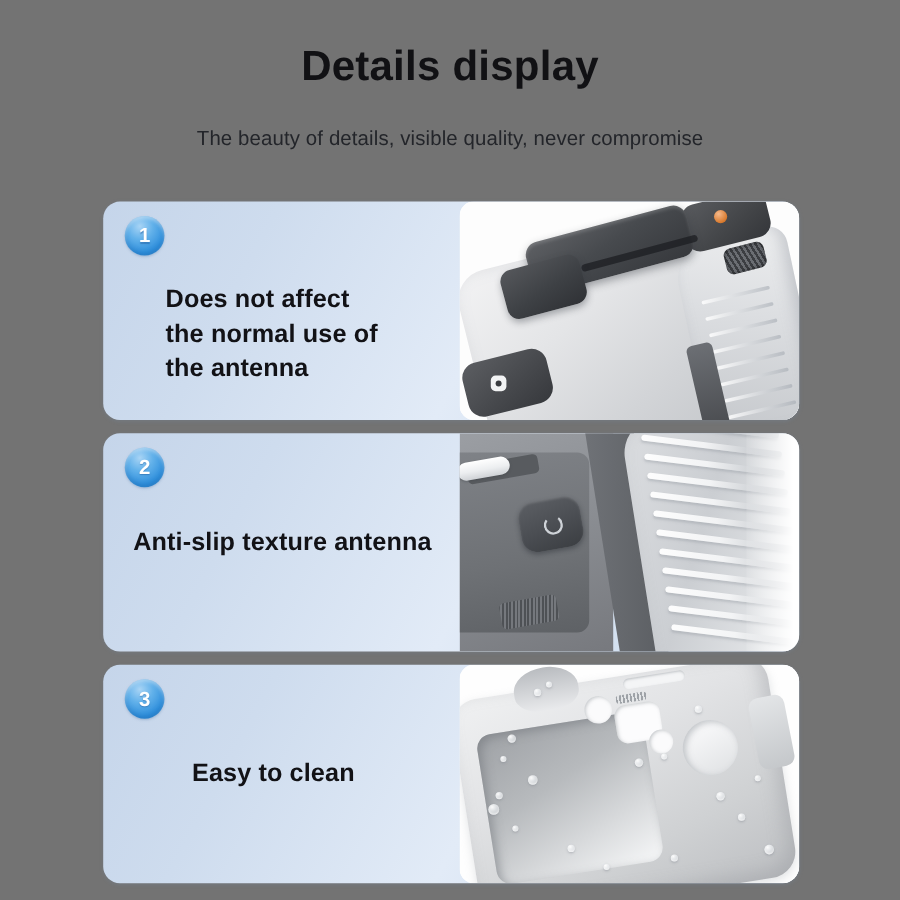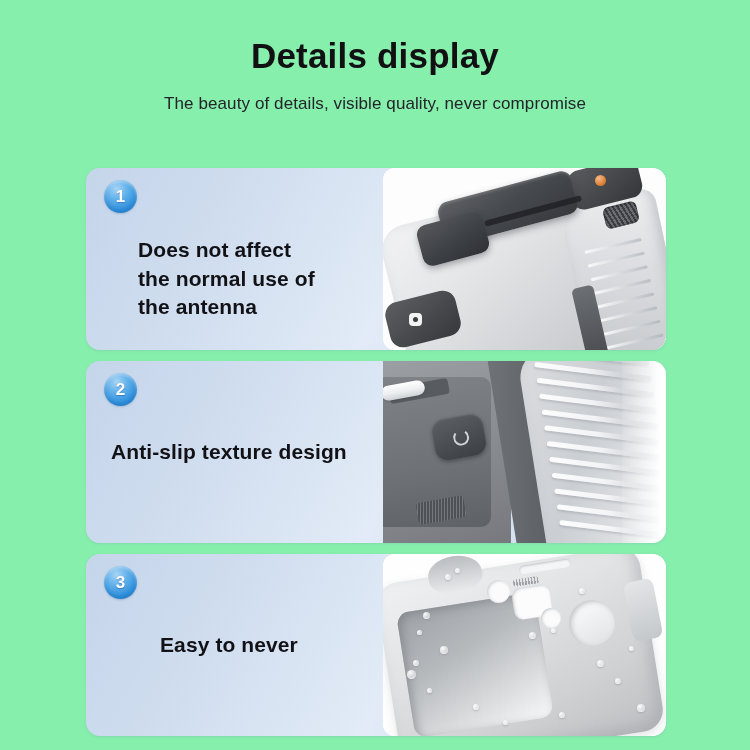--- a/index.html
+++ b/index.html
@@ -11,41 +11,41 @@
     overflow: hidden;
     background: #d6e0ec;
     font-family: "Liberation Sans", sans-serif;
     color: #1c1c1c;
   }
 
   .page {
     position: relative;
     width: 750px;
     height: 750px;
-    background: #86efac;
+    background: #737373;
   }
 
   
   .header {
     position: absolute;
     left: 0;
     top: 0;
     width: 750px;
     text-align: center;
   }
   .page-title {
     margin-top: 36px;
     font-size: 35px;
     font-weight: bold;
     letter-spacing: 0.2px;
     color: #111114;
     line-height: 1.15;
   }
   .page-subtitle {
-    margin-top: 18px;
+    margin-top: 30px;
     font-size: 17px;
     font-weight: normal;
     color: #23252a;
     letter-spacing: 0.1px;
   }
 
   
   .cards {
     position: absolute;
     left: 86px;
@@ -459,21 +459,21 @@
           <div class="ph1-dot-white"></div>
         </div>
       </div>
     </div>
 
     <div class="card card-2">
       <div class="card-text">
         <div class="badge">
           <span class="badge-num">2</span>
         </div>
-        <div class="card-label">Anti-slip texture design</div>
+        <div class="card-label">Anti-slip texture antenna</div>
       </div>
       <div class="card-photo">
         <div class="photo-inner">
           <div class="ph2-left"></div>
           <div class="ph2-screenrim"></div>
           <div class="ph2-slot"></div>
           <div class="ph2-stick"></div>
           <div class="ph2-button"></div>
           <div class="ph2-vent"></div>
           <div class="ph2-darkband"></div>
@@ -495,21 +495,21 @@
           <div class="ph2-whiteedge"></div>
         </div>
       </div>
     </div>
 
     <div class="card card-3">
       <div class="card-text">
         <div class="badge">
           <span class="badge-num">3</span>
         </div>
-        <div class="card-label">Easy to never</div>
+        <div class="card-label">Easy to clean</div>
       </div>
       <div class="card-photo">
         <div class="photo-inner photo-white">
           <div class="ph3-bg"></div>
           <div class="ph3-case"></div>
           <div class="ph3-window"></div>
           <div class="ph3-holeA"></div>
           <div class="ph3-slot1"></div>
           <div class="ph3-slot2"></div>
           <div class="ph3-holeB"></div>

